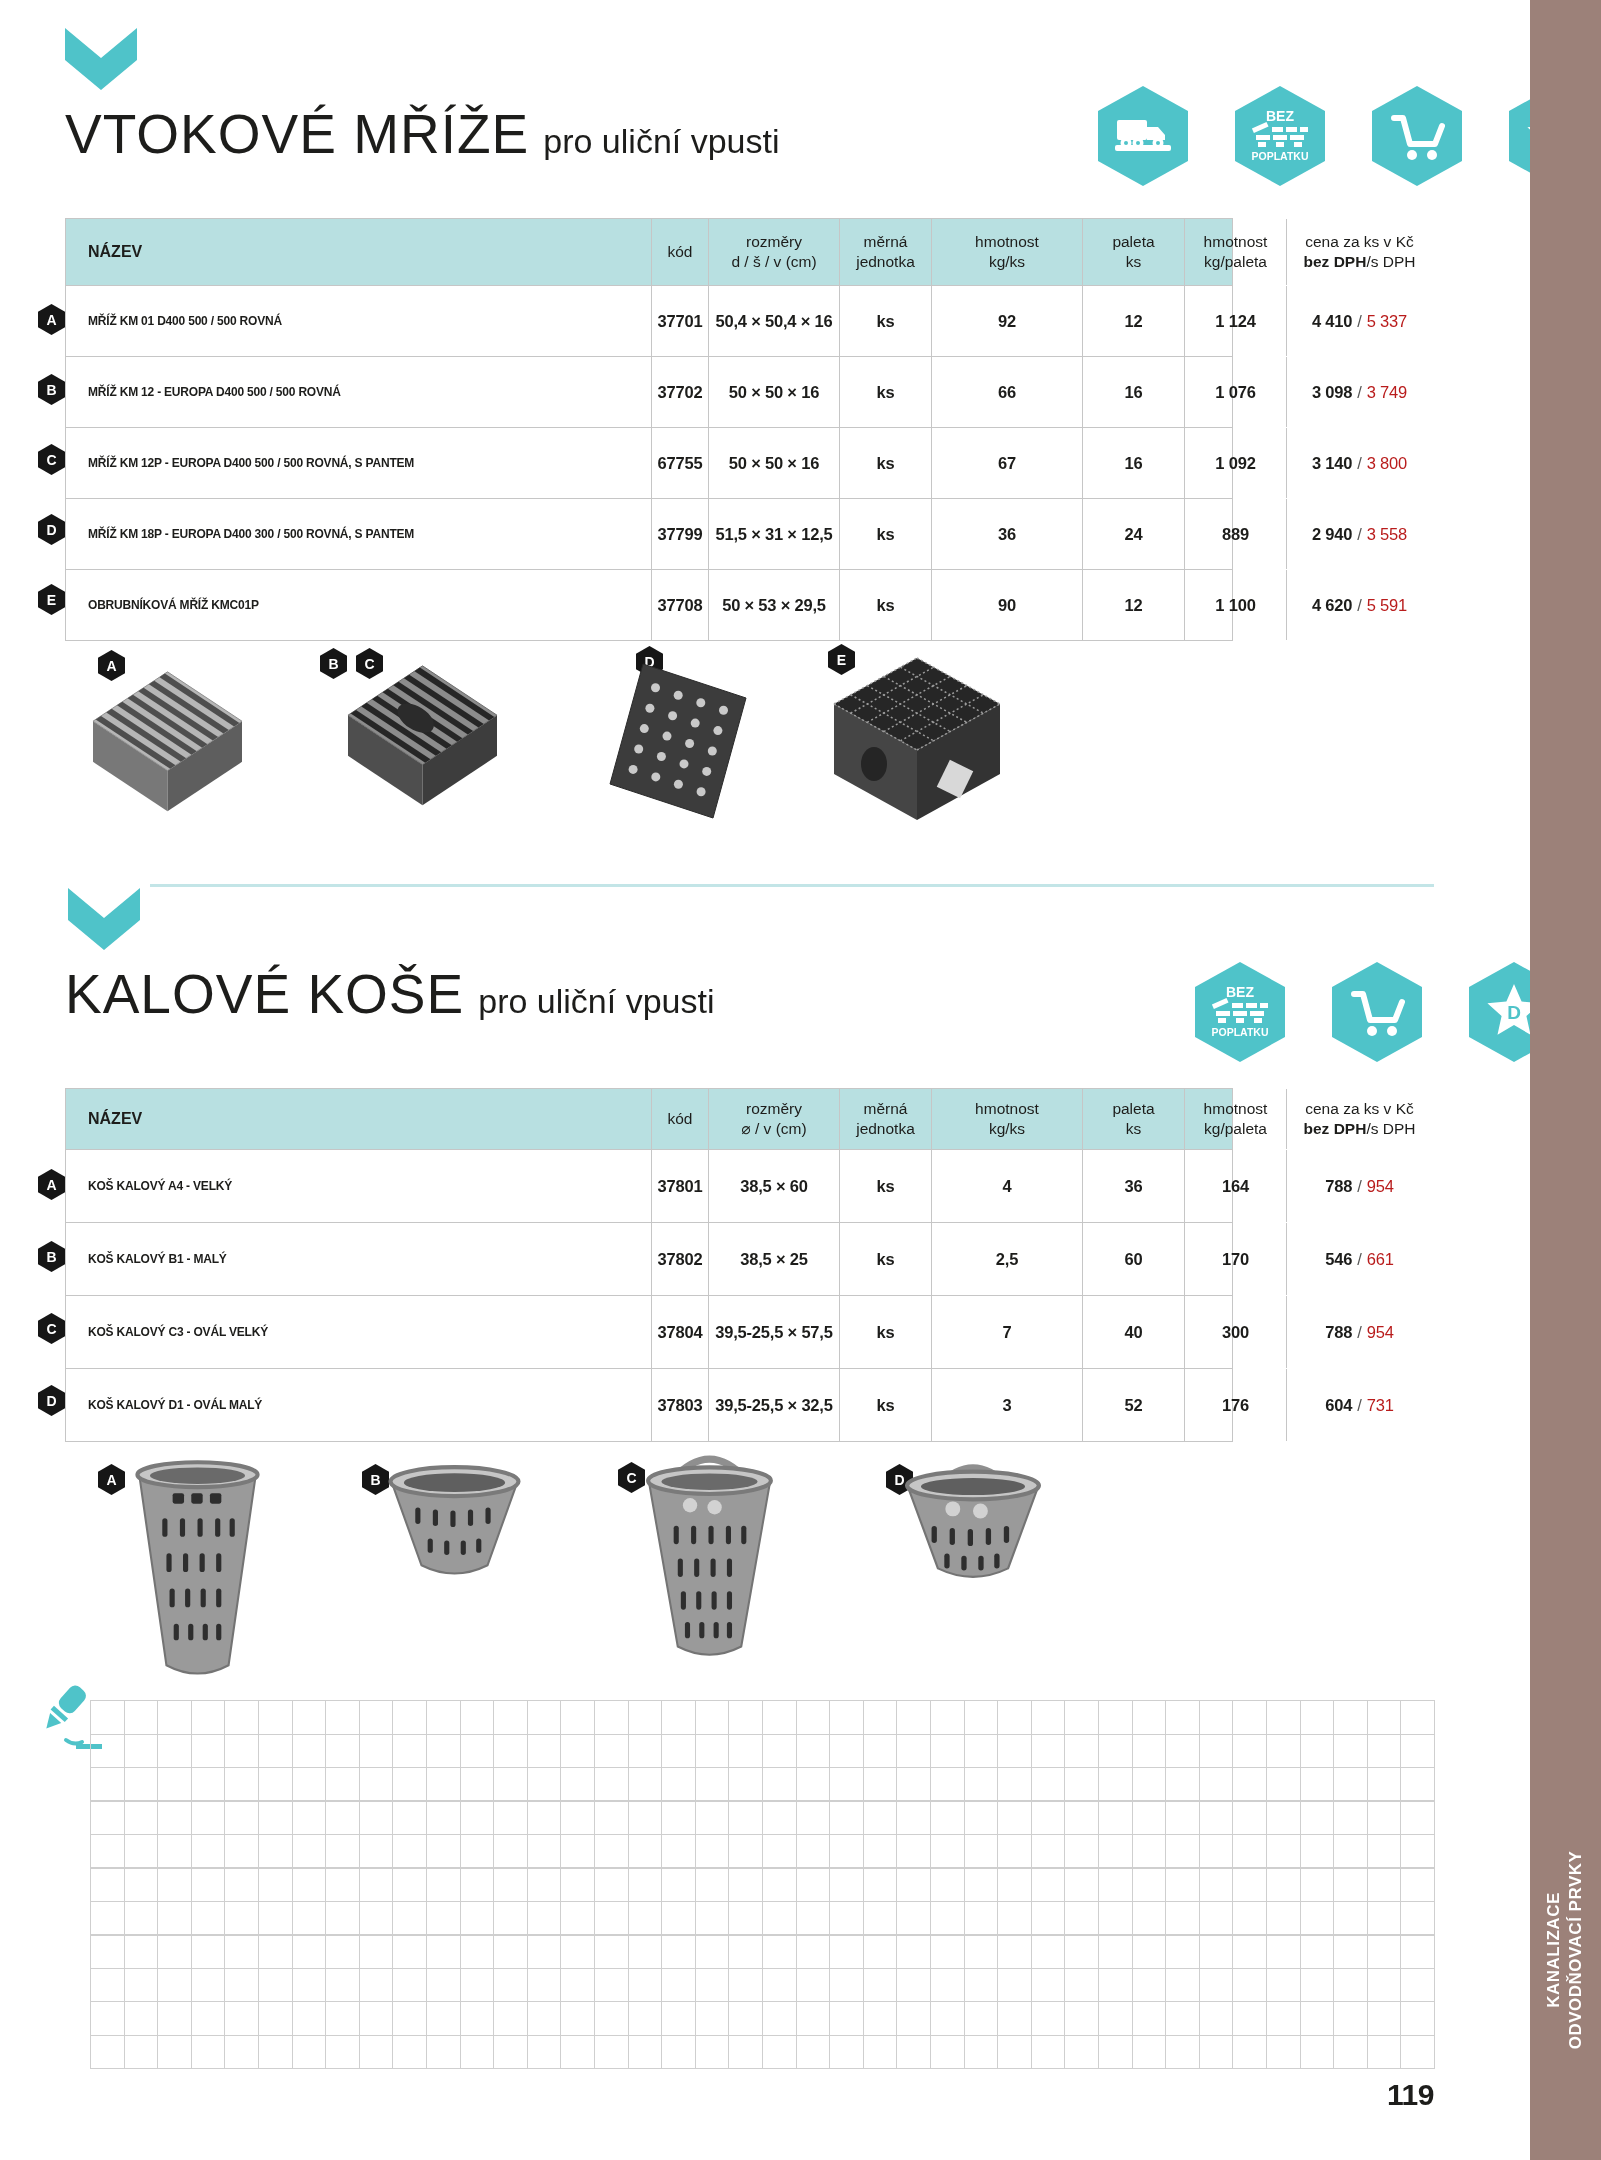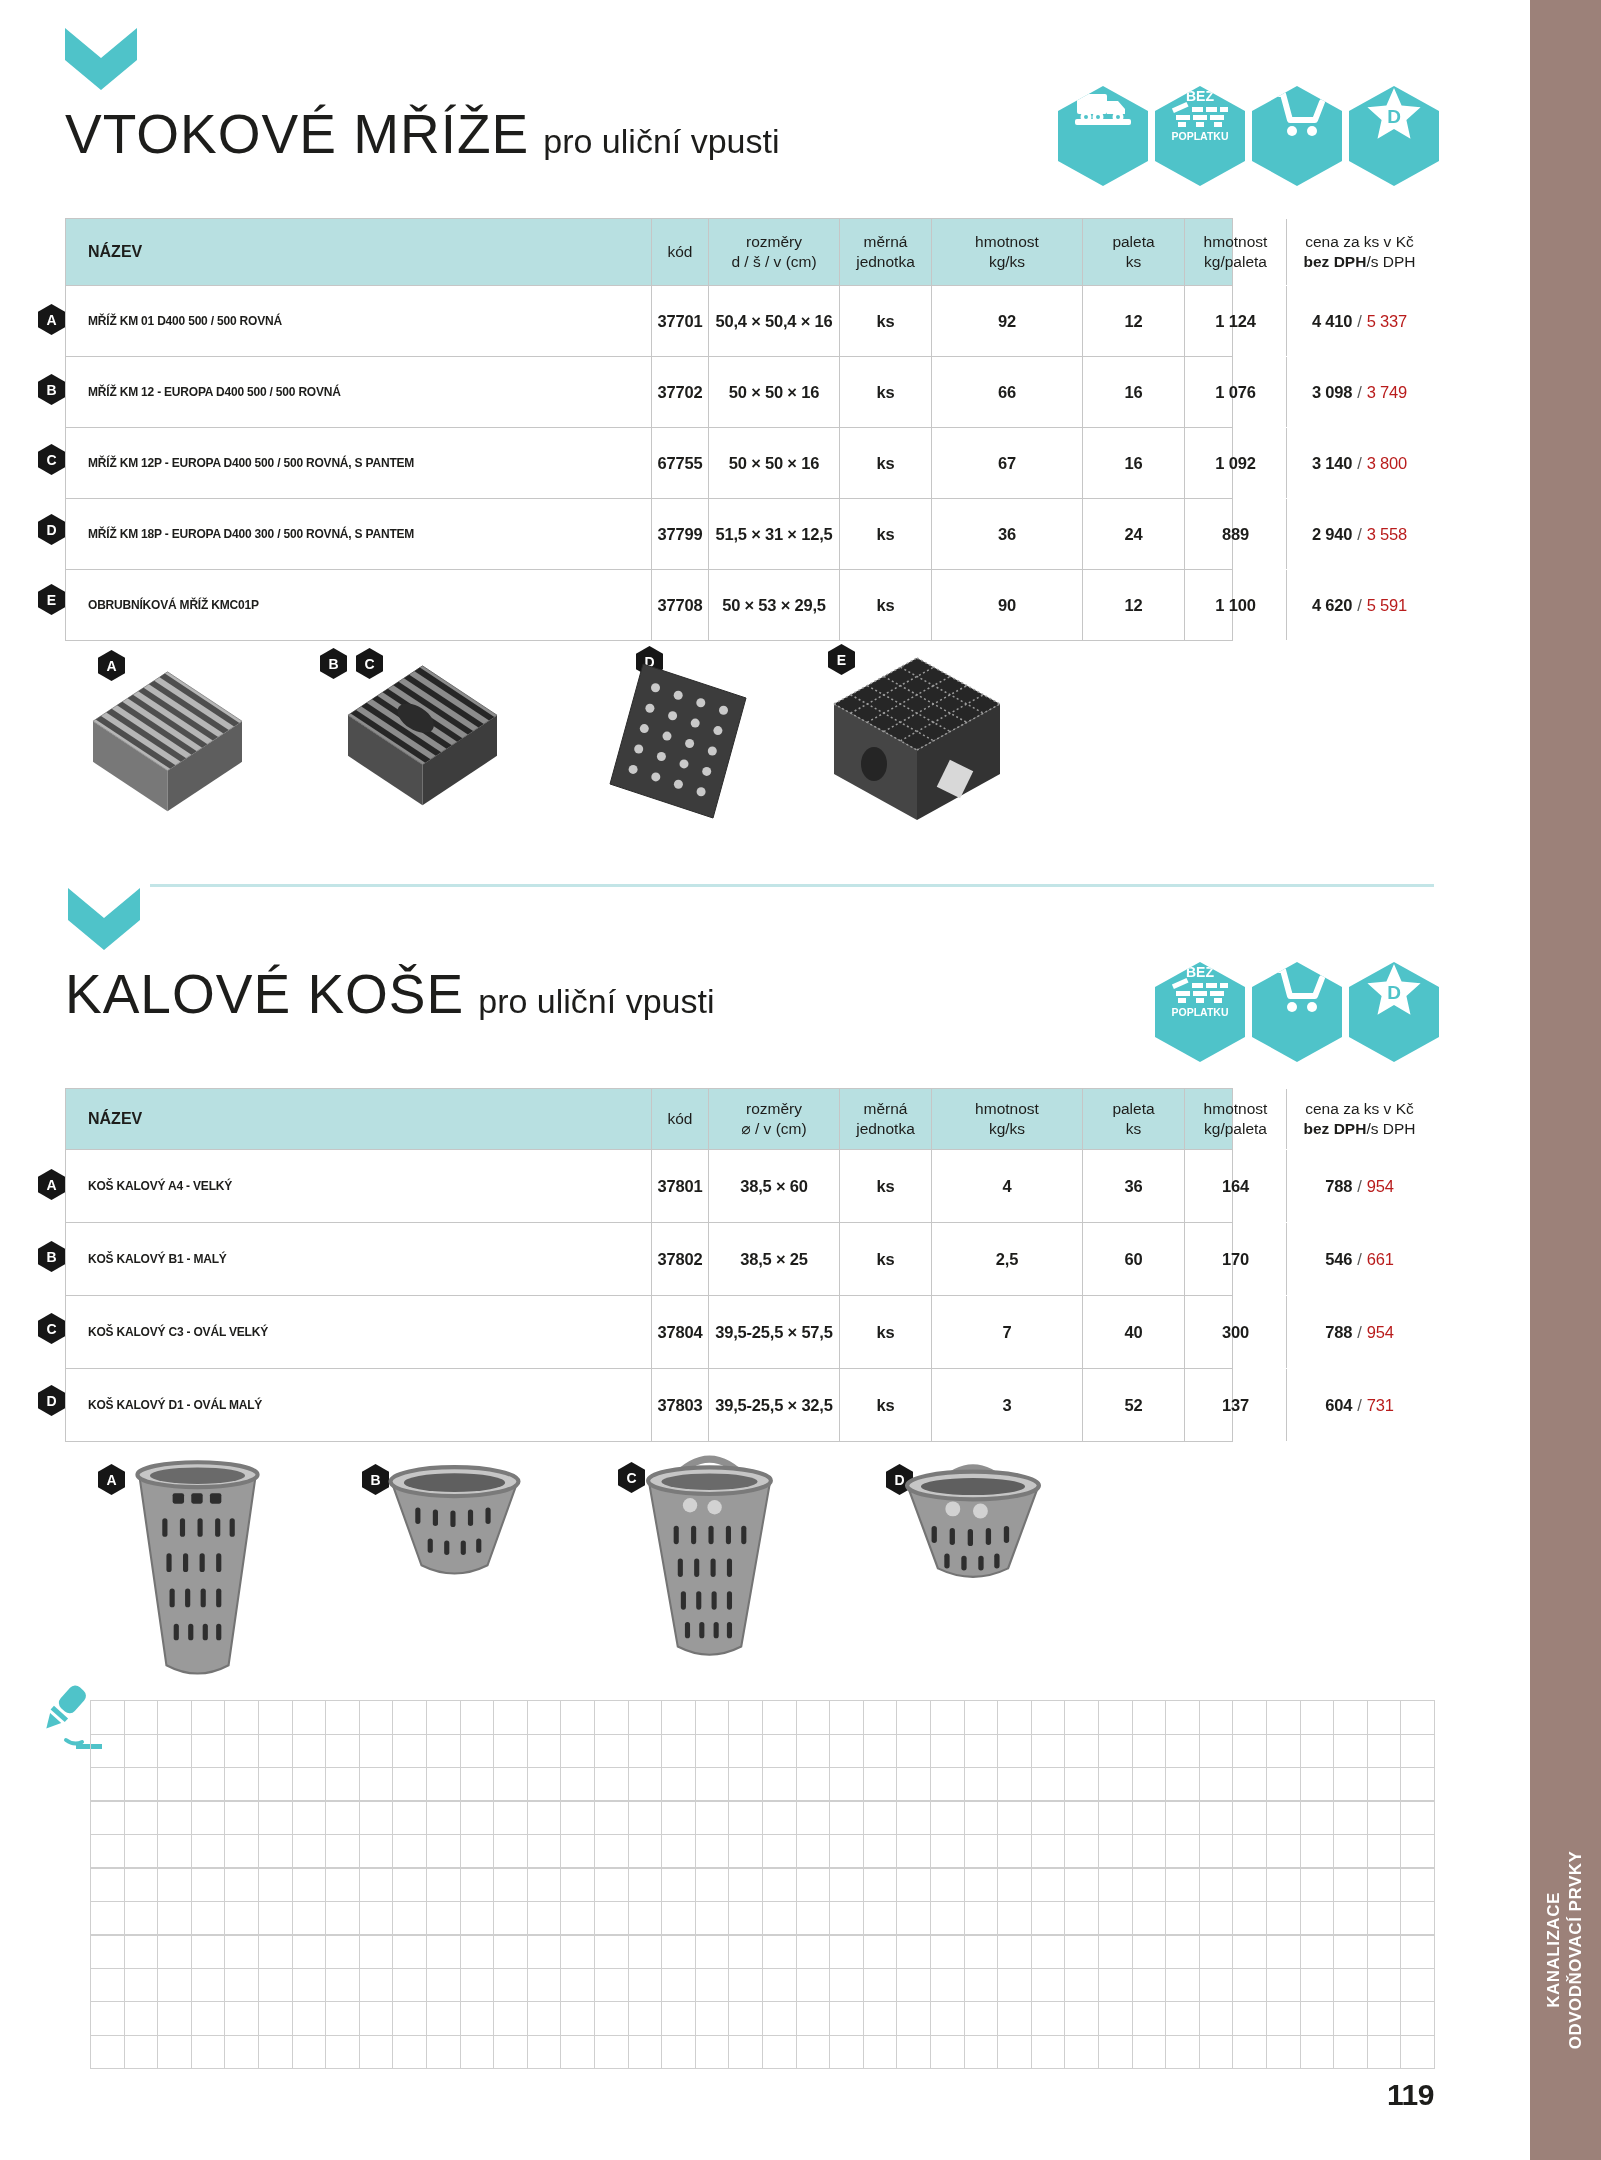--- a/index.html
+++ b/index.html
@@ -22,22 +22,22 @@
   .title{position:absolute;left:65px;white-space:nowrap;font-weight:300;}
   .title .big{font-size:55px;letter-spacing:1px;}
   .title .small{font-size:34px;margin-left:14px;}
   .title1{top:102px;}
   .title2{top:962px;}
 
   
   .hexrow{position:absolute;display:flex;gap:7px;}
   .hexrow1{left:1058px;top:86px;}
   .hexrow2{left:1155px;top:962px;}
-  .hex{width:90px;height:100px;background:#4fc3c9;display:flex;justify-content:center;
-       clip-path:polygon(50% 0,100% 25%,100% 75%,50% 100%,0 75%,0 25%);}
+  .hex{width:90px;height:100px;background:#4fc3c9;display:flex;align-items:center;justify-content:center;
+       clip-path:polygon(50% 0,100% 25%,100% 75%,50% 100%,0 75%,0 25%);margin-left:40px;}
   svg text{font-family:"Liberation Sans","DejaVu Sans",sans-serif;}
 
   
   .tbl{position:absolute;left:65px;width:1168px;border:1px solid #c6c6c6;box-sizing:border-box;}
   .tbl1{top:218px;}
   .tbl2{top:1088px;}
   .trow{display:grid;grid-template-columns:586px 57px 131px 92px 151px 102px 102px 145px;}
   .thead{background:#b8e0e1;}
   .tbl1 .thead .td{height:66px;}
   .tbl2 .thead .td{height:60px;}
@@ -458,21 +458,21 @@
             </div>
           </div>
       </div>
       <div class="trow">
         <div class="td name">KOŠ KALOVÝ D1 - OVÁL MALÝ</div>
         <div class="td">37803</div>
         <div class="td">39,5-25,5 × 32,5</div>
         <div class="td">ks</div>
         <div class="td">3</div>
         <div class="td">52</div>
-        <div class="td">137</div>
+        <div class="td">176</div>
         <div class="td">
             <div class="price">
               <b>604</b>
               <span class="sep">/</span>
               <span class="sdph">731</span>
             </div>
           </div>
       </div>
     </div>
   </div>

